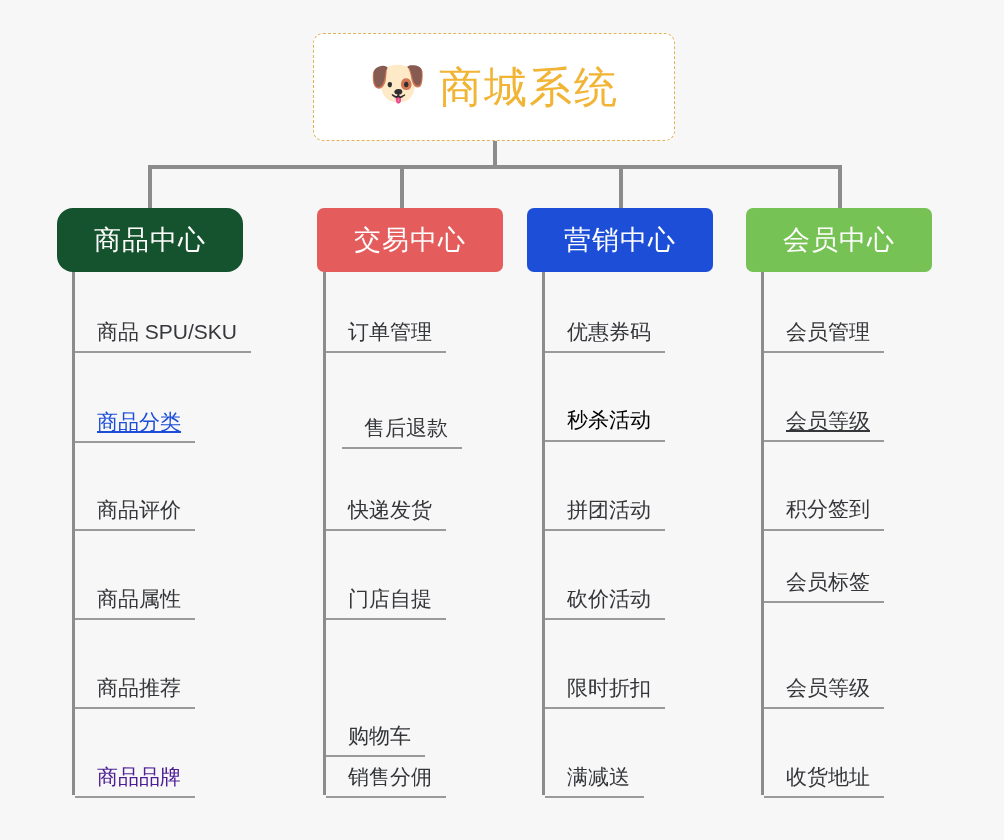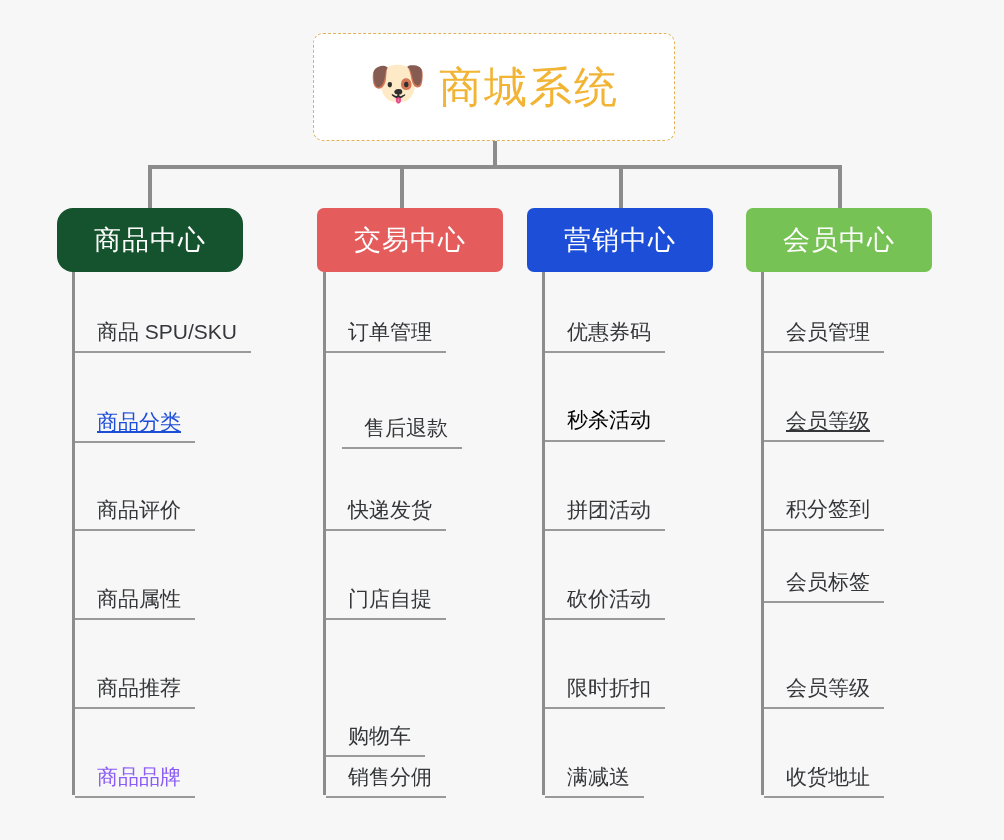--- a/index.html
+++ b/index.html
@@ -134,21 +134,21 @@
       <div class="cat-box" style="left: 57px; width: 186px; background: #14532d; border-radius: 16px;">
         <span>商品中心</span>
       </div>
       <div class="leaf-col" style="left: 72px;">
         <div class="leaf-spine" style="background: rgb(140, 140, 140); height: 523px;"></div>
         <div class="leaf-item" style="top: 48px; border-bottom-color: rgb(154, 154, 154); color: rgb(53, 54, 58);">商品 SPU/SKU</div>
         <div class="leaf-item" style="top: 138px; border-bottom-color: rgb(154, 154, 154); color: #1d4ed8; text-decoration: underline;">商品分类</div>
         <div class="leaf-item" style="top: 226px; border-bottom-color: rgb(154, 154, 154); color: rgb(53, 54, 58);">商品评价</div>
         <div class="leaf-item" style="top: 315px; border-bottom-color: rgb(154, 154, 154); color: rgb(53, 54, 58);">商品属性</div>
         <div class="leaf-item" style="top: 404px; border-bottom-color: rgb(154, 154, 154); color: rgb(53, 54, 58);">商品推荐</div>
-        <div class="leaf-item" style="top: 493px; border-bottom-color: rgb(154, 154, 154); color: #8b5cf6;">商品品牌</div>
+        <div class="leaf-item" style="top: 493px; border-bottom-color: rgb(154, 154, 154); color: #4c1d95;">商品品牌</div>
       </div>
       <div class="conn conn-drop" style="left: 400px; background: rgb(140, 140, 140);"></div>
       <div class="cat-box" style="left: 308px; width: 186px; background: rgb(228, 92, 92); margin-left: 9px;">
         <span>交易中心</span>
       </div>
       <div class="leaf-col" style="left: 323px;">
         <div class="leaf-spine" style="background: rgb(140, 140, 140); height: 523px;"></div>
         <div class="leaf-item" style="top: 48px; border-bottom-color: rgb(154, 154, 154); color: rgb(53, 54, 58);">订单管理</div>
         <div class="leaf-item" style="top: 144px; border-bottom-color: rgb(154, 154, 154); color: rgb(53, 54, 58); margin-left: 16px;">售后退款</div>
         <div class="leaf-item" style="top: 226px; border-bottom-color: rgb(154, 154, 154); color: rgb(53, 54, 58);">快递发货</div>

